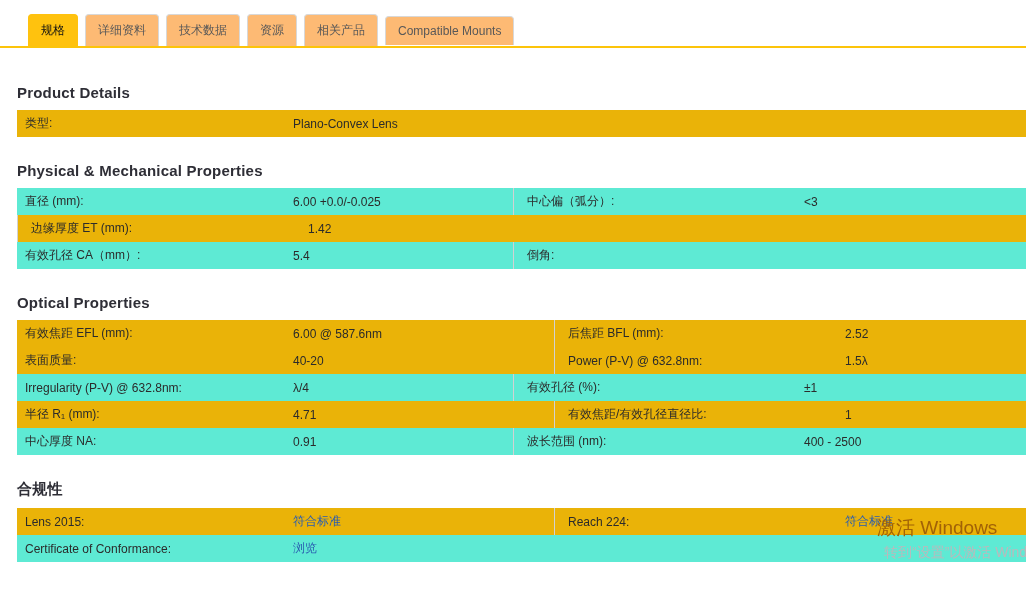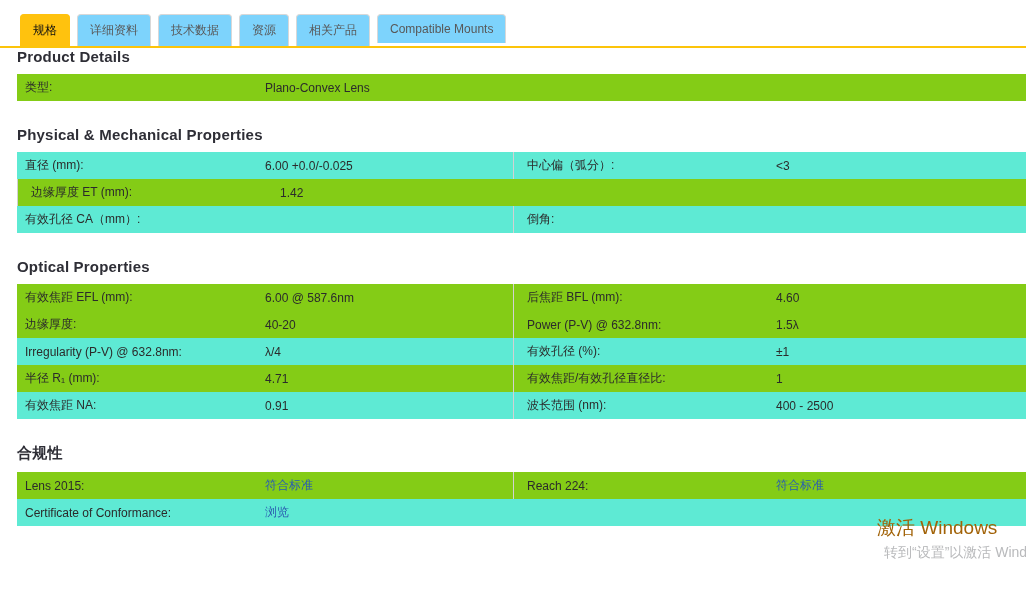--- a/index.html
+++ b/index.html
@@ -1,43 +1,43 @@
 <!DOCTYPE html>
 <html><head>
 <meta charset="utf-8">
 <style>
   * { margin:0; padding:0; box-sizing:border-box; }
   html,body { width:1026px; height:589px; overflow:hidden; background:#fff;
     font-family:"Liberation Sans","DejaVu Sans",sans-serif; color:#222; }
   .page { position:relative; width:1026px; height:589px; }
 
   
-  .tabbar { display:flex; align-items:flex-start; gap:7px;
-    padding:14px 0 0 20px; border-bottom:2px solid #fcc40a; }
-  .tab { padding:7px 12px; font-size:12px; color:#585858; background:#7dd3fc;
+  .tabbar { display:flex; align-items:center; gap:7px;
+    padding:14px 0 0 28px; border-bottom:2px solid #fcc40a; }
+  .tab { padding:7px 12px; font-size:12px; color:#585858; background:#fdba74;
     border:1px solid #d8d8d8; border-bottom:none; border-radius:4px 4px 0 0;
     cursor:pointer; white-space:nowrap; }
   .tab.active { background:#ffc20e; border-color:#ffc20e; color:#111; }
 
   
-  .content { }
+  .content { padding-top:36px; }
   .section { margin-bottom:25px; }
   .section-title { font-size:15px; font-weight:bold; color:#2e2e36;
     margin:0 0 9px 17px; letter-spacing:.2px; }
 
   .row { display:flex; margin-left:17px; min-height:27px; font-size:12px; }
-  .row.gray { background:#84cc16; }
+  .row.gray { background:#eab308;gap:41px; }
   .row.white { background:#5eead4; }
   .half { display:flex; align-items:center; }
   .half.left { width:496px; flex:none; }
   .half.right { flex:1; position:relative;align-items:center; }
   .half.right.filled { border-left:1px solid #d2d2d2; }
   .cell-label { width:248px; padding-left:8px; flex:none; color:#2b2b2b; }
   .half.right .cell-label { width:262px; padding-left:13px; }
-  .cell-value { flex:1; color:#2b2b2b; }
+  .cell-value { flex:1; color:#2b2b2b;margin-left:28px; }
   .cell-value a, a.spec-link { color:#2a5db0; text-decoration:none; cursor:pointer; }
   .label-text.dotted { border-bottom:1px dotted #666; }
   .info-icon { display:inline-flex; align-items:center; justify-content:center;
     width:12px; height:12px; border:1px solid #3a3a3a; border-radius:50%;
     font-size:9px; font-style:italic; font-family:"Liberation Serif","DejaVu Serif",serif;
     color:#3a3a3a; margin-left:5px; vertical-align:-1px; cursor:pointer; }
 
   
   .wm1 { position:absolute; left:877px; top:515px; font-size:19px; color:#a16207;
     white-space:nowrap; pointer-events:none; }
@@ -81,41 +81,42 @@
         </div>
         <div class="row gray">
           <div class="half right filled">
             <div class="cell-label"><span class="label-text">边缘厚度 ET (mm):</span></div>
             <div class="cell-value">1.42</div>
           </div>
         </div>
         <div class="row white">
           <div class="half left filled">
             <div class="cell-label"><span class="label-text">有效孔径 CA（mm）:</span></div>
+            <div class="cell-value">5.4</div>
           </div>
           <div class="half right filled">
             <div class="cell-label"><span class="label-text">倒角:</span></div>
           </div>
         </div>
       </div>
       <div class="section">
         <div class="section-title">Optical Properties</div>
         <div class="row gray">
           <div class="half left filled">
             <div class="cell-label"><span class="label-text">有效焦距 EFL (mm):</span></div>
             <div class="cell-value">6.00 @ 587.6nm</div>
           </div>
           <div class="half right filled">
             <div class="cell-label"><span class="label-text">后焦距 BFL (mm):</span></div>
-            <div class="cell-value">4.60</div>
+            <div class="cell-value">2.52</div>
           </div>
         </div>
         <div class="row gray">
           <div class="half left filled">
-            <div class="cell-label"><span class="label-text">边缘厚度:</span></div>
+            <div class="cell-label"><span class="label-text">表面质量:</span></div>
             <div class="cell-value">40-20</div>
           </div>
           <div class="half right filled">
             <div class="cell-label"><span class="label-text">Power (P-V) @ 632.8nm:</span></div>
             <div class="cell-value">1.5λ</div>
           </div>
         </div>
         <div class="row white">
           <div class="half left filled">
             <div class="cell-label"><span class="label-text">Irregularity (P-V) @ 632.8nm:</span></div>
@@ -131,21 +132,21 @@
             <div class="cell-label"><span class="label-text">半径 R₁ (mm):</span></div>
             <div class="cell-value">4.71</div>
           </div>
           <div class="half right filled">
             <div class="cell-label"><span class="label-text">有效焦距/有效孔径直径比:</span></div>
             <div class="cell-value">1</div>
           </div>
         </div>
         <div class="row white">
           <div class="half left filled">
-            <div class="cell-label"><span class="label-text">有效焦距 NA:</span></div>
+            <div class="cell-label"><span class="label-text">中心厚度 NA:</span></div>
             <div class="cell-value">0.91</div>
           </div>
           <div class="half right filled">
             <div class="cell-label"><span class="label-text">波长范围 (nm):</span></div>
             <div class="cell-value">400 - 2500</div>
           </div>
         </div>
       </div>
       <div class="section">
         <div class="section-title">合规性</div>

